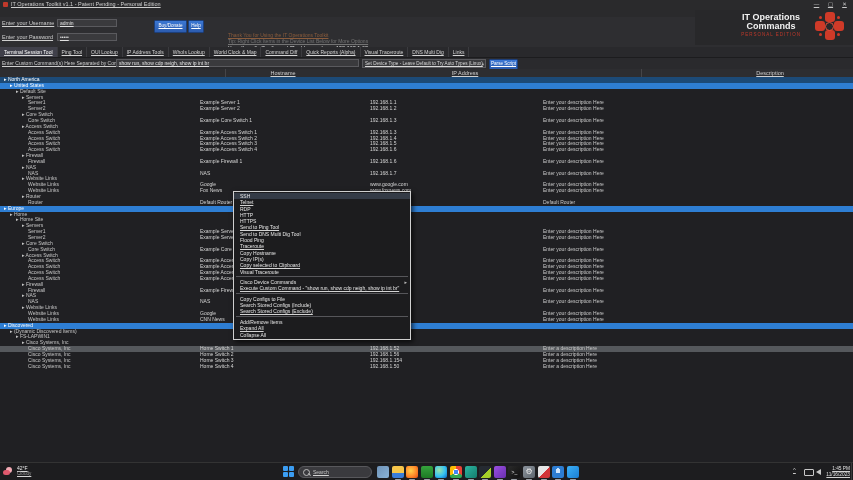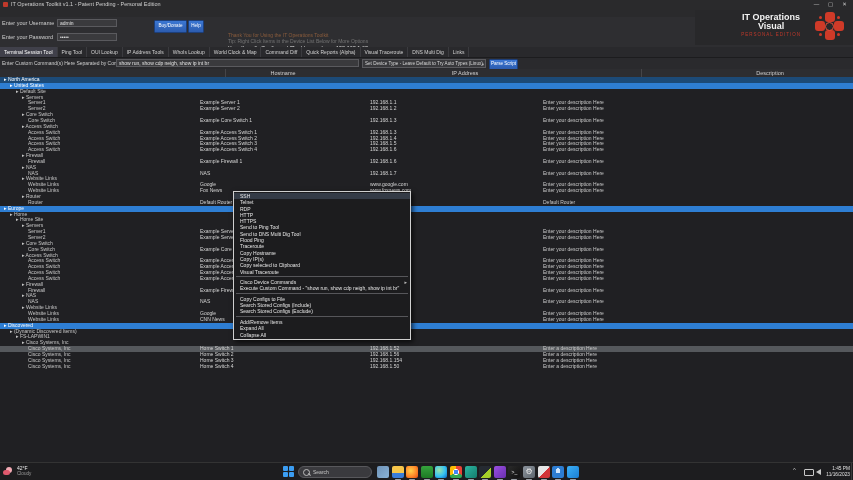--- a/index.html
+++ b/index.html
@@ -1,18 +1,18 @@
 <!DOCTYPE html>
 <html><head>
 <meta charset="utf-8">
 <style>
   html,body{margin:0;padding:0;background:#000;}
   #app{position:relative;width:853px;height:480px;background:#202023;overflow:hidden;
        font-family:"Liberation Sans","DejaVu Sans",sans-serif;color:#d4d4d4;}
-  .abs{position:absolute;}
+  .abs{position:absolute;text-decoration:underline;}
   
   #titlebar{left:0;top:0;width:853px;height:9px;background:#2a2a2c;}
   #app-icon{left:3px;top:2px;width:5px;height:5px;background:#c0392b;border-radius:1px;}
   #title-text{left:11px;top:0;font-size:5.5px;line-height:9px;color:#cfcfcf;white-space:nowrap;}
   .winbtn{top:0;width:13px;height:9px;font-size:5.5px;line-height:9px;text-align:center;color:#c9c9c9;}
   
   #menubar{left:0;top:9px;width:853px;height:8px;background:#2a2a2c;border-bottom:1px solid #1a1a1a;}
   .menu-item{display:inline-block;padding:0 5px;font-size:5.5px;line-height:8px;color:#c8c8c8;}
   
   #toppanel{left:0;top:17px;width:853px;height:30px;background:#2e2e31;}
@@ -117,21 +117,21 @@
     <div class="abs bluebtn" style="left:154px;top:3px;width:31px;height:11px;line-height:10px;">Buy/Donate</div>
     <div class="abs bluebtn" style="left:188px;top:3px;width:14px;height:11px;line-height:10px;">Help</div>
     <div class="abs" id="status-line1">Thank You for Using the IT Operations Toolkit</div>
     <div class="abs" id="status-line2">Tip: Right Click Items in the Device List Below for More Options</div>
     <div class="abs" id="status-line3">Your (Locally Configured IP addresses) are: 192.168.1.68</div>
   </div>
 
   <div class="abs" id="branding">
     <div id="brand-text">
       <div id="brand-line1">IT Operations</div>
-      <div id="brand-line2">Visual</div>
+      <div id="brand-line2">Commands</div>
       <div id="brand-edition">PERSONAL EDITION</div>
     </div>
     <div id="brand-logo">
       <div class="lobe" style="left:10px;top:0;"></div>
       <div class="lobe" style="left:10px;top:18px;"></div>
       <div class="lobe" style="left:0;top:9px;"></div>
       <div class="lobe" style="left:19px;top:9px;"></div>
       <div id="lobe-c"></div>
       <div class="dotl" style="left:4px;top:4px;"></div>
       <div class="dotl" style="left:22px;top:4px;"></div>

